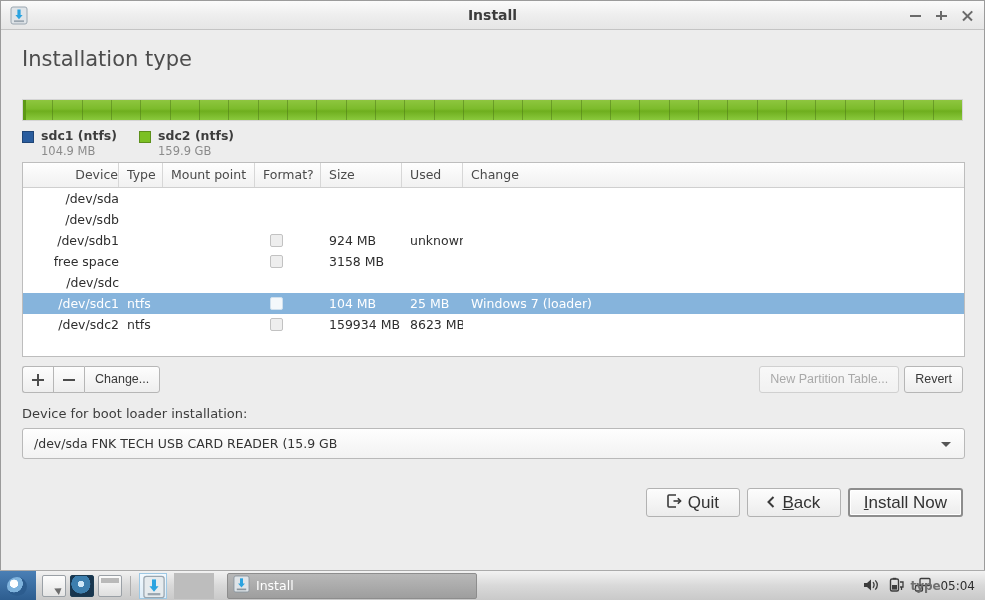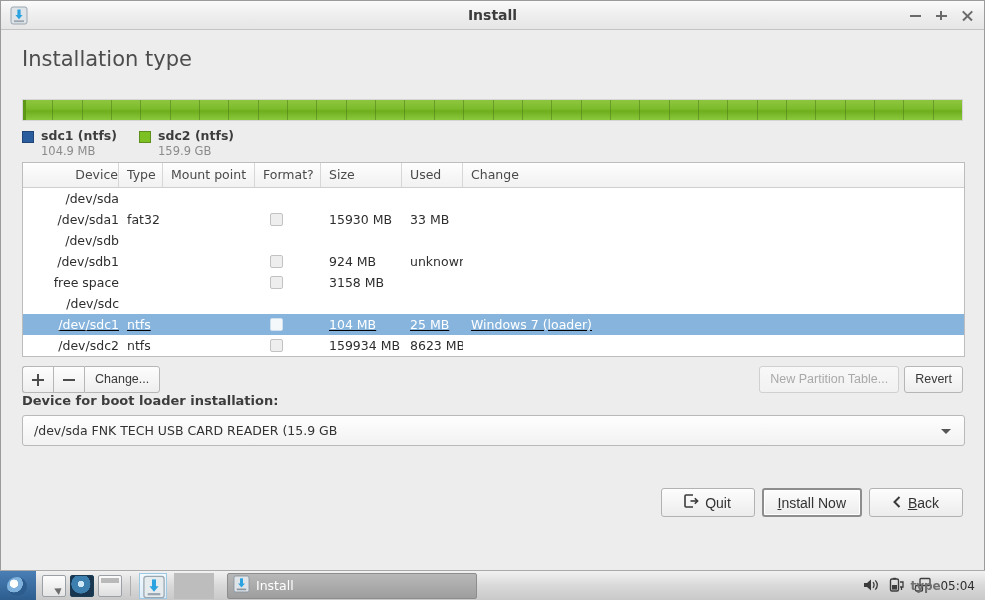--- a/index.html
+++ b/index.html
@@ -105,21 +105,21 @@
     border-bottom: 1px solid #cfcfcf;
   }
   .th {
     font-size: 12.5px; color: #4a4a4a; line-height: 24px;
     padding-left: 8px; border-right: 1px solid #d7d7d7;
     white-space: nowrap; overflow: hidden;
   }
   .th:last-child { border-right: none; }
   .tbody { position: relative; }
   .tr { display: flex; height: 21px; align-items: center; position: relative; }
-  .tr.selected { background: #86b4dc; text-decoration: underline; }
+  .tr.selected { background: #86b4dc; }
   .tr.selected .td { color: #ffffff; }
   .td {
     font-size: 12.5px; color: #2e2e2e; line-height: 21px;
     padding-left: 8px; white-space: nowrap; overflow: hidden;
   }
   .td.indent { padding-left: 14px; }
   .td.fmt { padding-left: 0; display: flex; align-items: center;
      justify-content: flex-start; }
   .cbox {
     width: 13px; height: 13px; margin-left: 15px;
@@ -165,21 +165,21 @@
   .g-plus::before { left: 9px; top: 12px; width: 12px; height: 2px; }
   .g-plus::after  { left: 14px; top: 7px; width: 2px; height: 12px; }
   .g-minus::before { left: 9px; top: 12px; width: 12px; height: 2px; }
 
   .right-btns {
     position: absolute; right: 0; top: 0; display: flex; gap: 5px;
   }
 
   
   .boot-label {
-    font-size: 13px; color: #3d3d3d; font-weight: bold;
+    margin-top: 13px; font-size: 13px; color: #3d3d3d;
   }
   .combo {
     margin-top: 7px; position: relative; width: 943px; height: 31px;
     background: linear-gradient(to bottom, #fefefe, #f2f2f2);
     border: 1px solid #b9b9b9; border-radius: 3px;
     cursor: pointer;
   }
   .combo-text {
     position: absolute; left: 11px; top: 0; line-height: 29px;
     font-size: 12.5px; color: #333;
@@ -192,21 +192,21 @@
   }
 
   
   .footer {
     position: absolute; right: 21px; top: 487px;
     display: flex; gap: 7px; align-items: center;
   }
   .fbtn {
     background: linear-gradient(to bottom, #fdfdfd, #ececec);
     border: 1px solid #b2b2b2; border-radius: 3px;
-    font-size: 14px; color: #333;
+    font-size: 17px; color: #333;
     height: 29px; min-width: 94px; padding: 0 14px;
     display: flex; align-items: center; justify-content: center; gap: 6px;
     cursor: pointer;
   }
   .fbtn.focused {
     border: 2px solid #8d8d8d; box-shadow: inset 0 0 0 1px #ffffff;
   }
   .u { text-decoration: underline; }
 
   
@@ -382,31 +382,20 @@
             <div class="tr">
               <div class="td c-device">/dev/sda</div>
               <div class="td c-type"></div>
               <div class="td c-mount"></div>
               <div class="td c-format fmt"></div>
               <div class="td c-size"></div>
               <div class="td c-used"></div>
               <div class="td c-system"></div>
             </div>
             <div class="tr">
-              <div class="td c-device indent">/dev/sda1</div>
-              <div class="td c-type">fat32</div>
-              <div class="td c-mount"></div>
-              <div class="td c-format fmt">
-                <span class="cbox"></span>
-              </div>
-              <div class="td c-size">15930 MB</div>
-              <div class="td c-used">33 MB</div>
-              <div class="td c-system"></div>
-            </div>
-            <div class="tr">
               <div class="td c-device">/dev/sdb</div>
               <div class="td c-type"></div>
               <div class="td c-mount"></div>
               <div class="td c-format fmt"></div>
               <div class="td c-size"></div>
               <div class="td c-used"></div>
               <div class="td c-system"></div>
             </div>
             <div class="tr">
               <div class="td c-device indent">/dev/sdb1</div>
@@ -492,30 +481,30 @@
     <button class="fbtn">
       <span>
         <svg width="15" height="14" viewBox="0 0 15 14">
           <path d="M9 1 H2 a1 1 0 0 0 -1 1 v10 a1 1 0 0 0 1 1 h7" fill="none" stroke="#3a3a3a" stroke-width="1.6"></path>
           <path d="M6.5 7 h7" stroke="#3a3a3a" stroke-width="1.6"></path>
           <path d="M10.8 4.2 L13.6 7 L10.8 9.8" fill="none" stroke="#3a3a3a" stroke-width="1.6"></path>
         </svg>
       </span>
       <span>Quit</span>
     </button>
-    <button class="fbtn focused">
-      <span><span class="u">I</span><span>nstall Now</span></span>
-    </button>
     <button class="fbtn">
       <span>
         <svg width="9" height="12" viewBox="0 0 9 12">
           <path d="M6.5 1 L1.5 6 L6.5 11" fill="none" stroke="#3a3a3a" stroke-width="2"></path>
         </svg>
       </span>
       <span><span class="u">B</span><span>ack</span></span>
+    </button>
+    <button class="fbtn focused">
+      <span><span class="u">I</span><span>nstall Now</span></span>
     </button>
   </div>
 </div>
 
 <div class="taskbar">
   <div class="tb-start">
     <span class="swirl"></span>
   </div>
   <div class="tb-launchers">
     <span class="tb-ico ico-files"></span>

